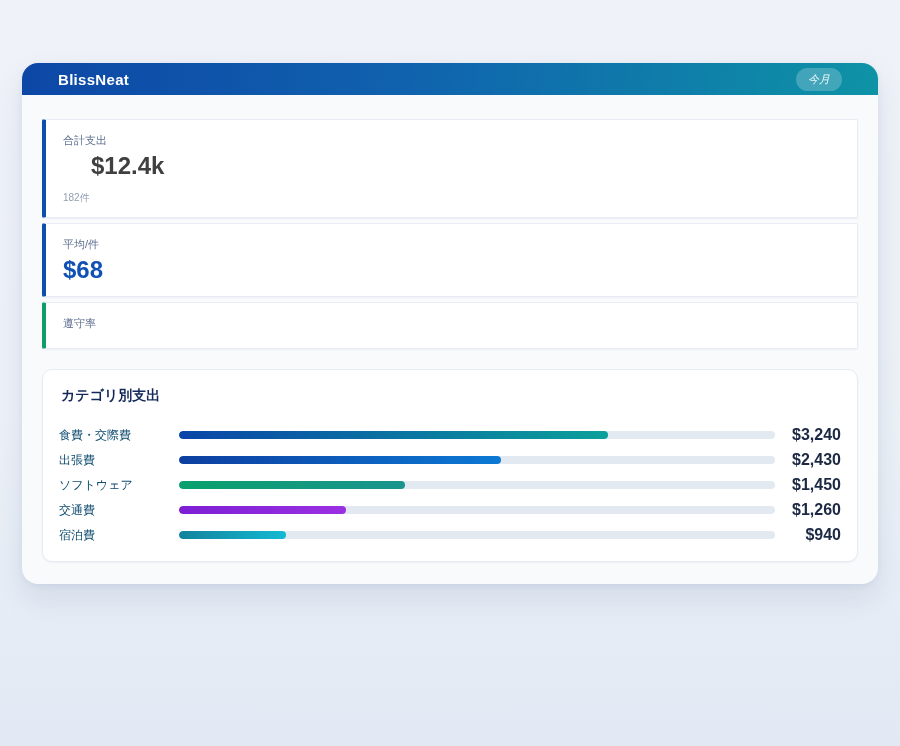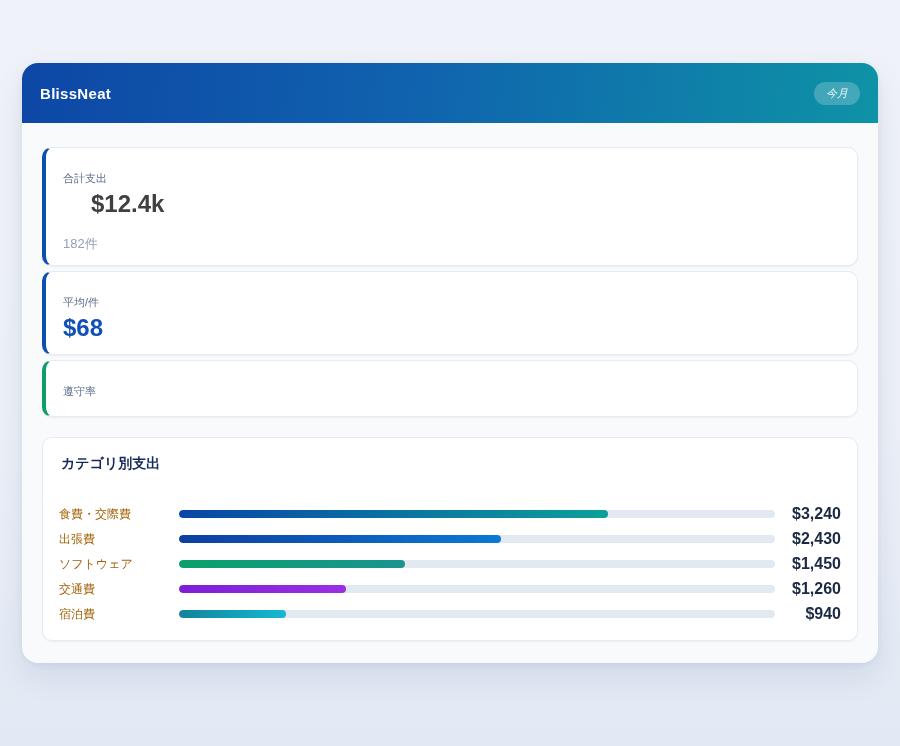--- a/index.html
+++ b/index.html
@@ -11,59 +11,59 @@
   }
   .panel {
     position: absolute;
     left: 22px; top: 63px;
     width: 856px;
     border-radius: 16px;
     background: #f8fafc;
     box-shadow: 0 14px 30px rgba(20,60,120,.10), 0 2px 6px rgba(20,60,120,.06);
   }
   .topbar {
-    height: 60px;
+    height: 32px;
     display: flex; align-items: center; justify-content: space-between;
-    padding: 0 18px;
+    padding: 0 36px;
     background: linear-gradient(95deg, #0d47a6 0%, #1062ae 45%, #0e93a6 100%);
     border-radius: 16px 16px 0 0;
     gap: 8px;
   }
   .app-title { color: #ffffff; font-size: 15px; font-weight: bold; letter-spacing: .3px; }
   .badge {
     color: #f0f8fb; font-size: 11px;
     background: rgba(255,255,255,.22);
     padding: 4px 12px; border-radius: 999px;
     cursor: pointer;
     font-style: italic;
   }
   .content { padding: 24px 20px 22px; }
   .stat-card {
     background: #ffffff;
     border: 1px solid #e7ecf4;
     border-left: 4px solid #0d4fae;
-    border-radius: 10px;
-    padding: 23px 17px 12px;
+    border-radius: 2px;
+    padding: 13px 17px 12px;
     margin-bottom: 5px;
     box-shadow: 0 1px 2px rgba(16,42,83,.05);
   }
   .stat-label { font-size: 11px; color: #5f6f8f; margin-bottom: 5px; }
   .stat-value { font-size: 24px; font-weight: bold; line-height: 1.1; color: #1150b4; }
-  .stat-sub { font-size: 13px; color: #93a0b4; margin-top: 18px; }
+  .stat-sub { font-size: 10px; color: #93a0b4; margin-top: 12px; }
   .category-card {
     margin-top: 20px;
     background: #ffffff;
     border: 1px solid #e7ecf4;
     border-radius: 10px;
     padding: 15px 16px 13px;
     box-shadow: 0 1px 2px rgba(16,42,83,.05);
   }
-  .category-title { font-size: 14px; font-weight: bold; color: #14295a; margin: 2px 0 29px 2px; }
+  .category-title { font-size: 14px; font-weight: bold; color: #14295a; margin: 2px 0 18px 2px; }
   .cat-row { display: flex; align-items: center; height: 25px; }
-  .cat-label { width: 120px; flex: 0 0 120px; font-size: 12px; color: #a16207; }
+  .cat-label { width: 120px; flex: 0 0 120px; font-size: 12px; color: #0c4a6e; }
   .bar-track {
     flex: 1; height: 8px;
     background: #e3e9f0;
     border-radius: 4px;
     margin-right: 10px;
     overflow: hidden;
   }
   .bar-fill { height: 8px; border-radius: 4px; }
   .cat-value {
     flex: 0 0 56px; width: 56px;

